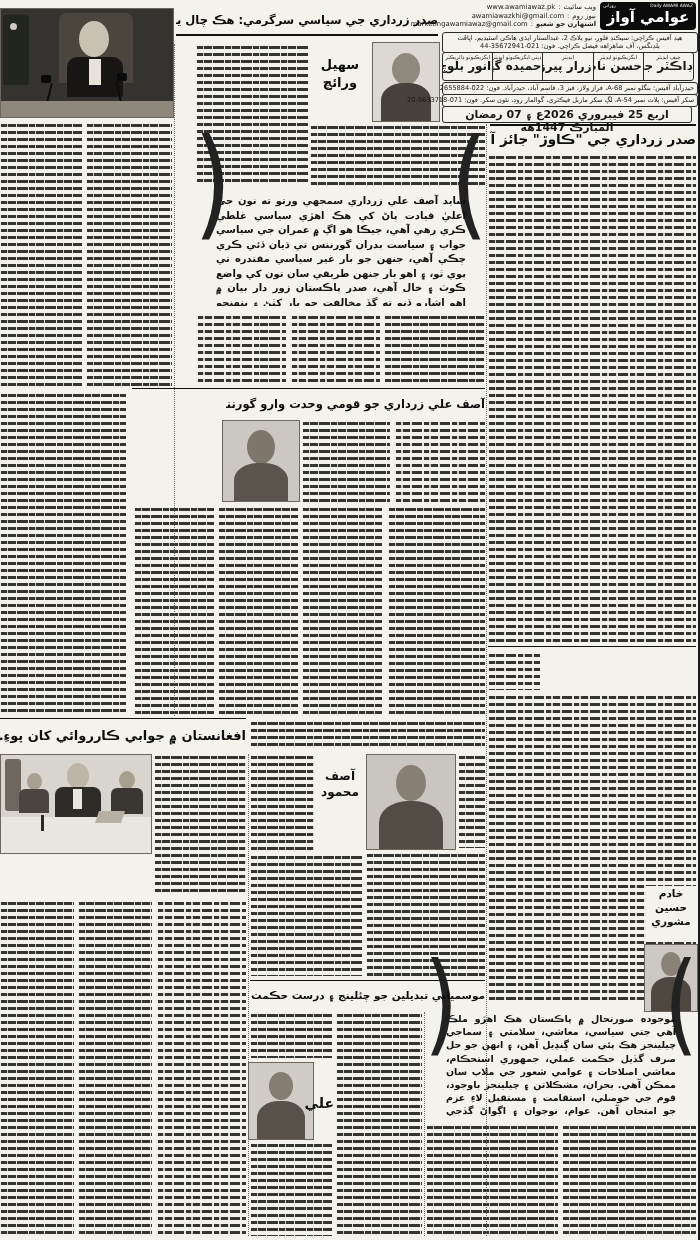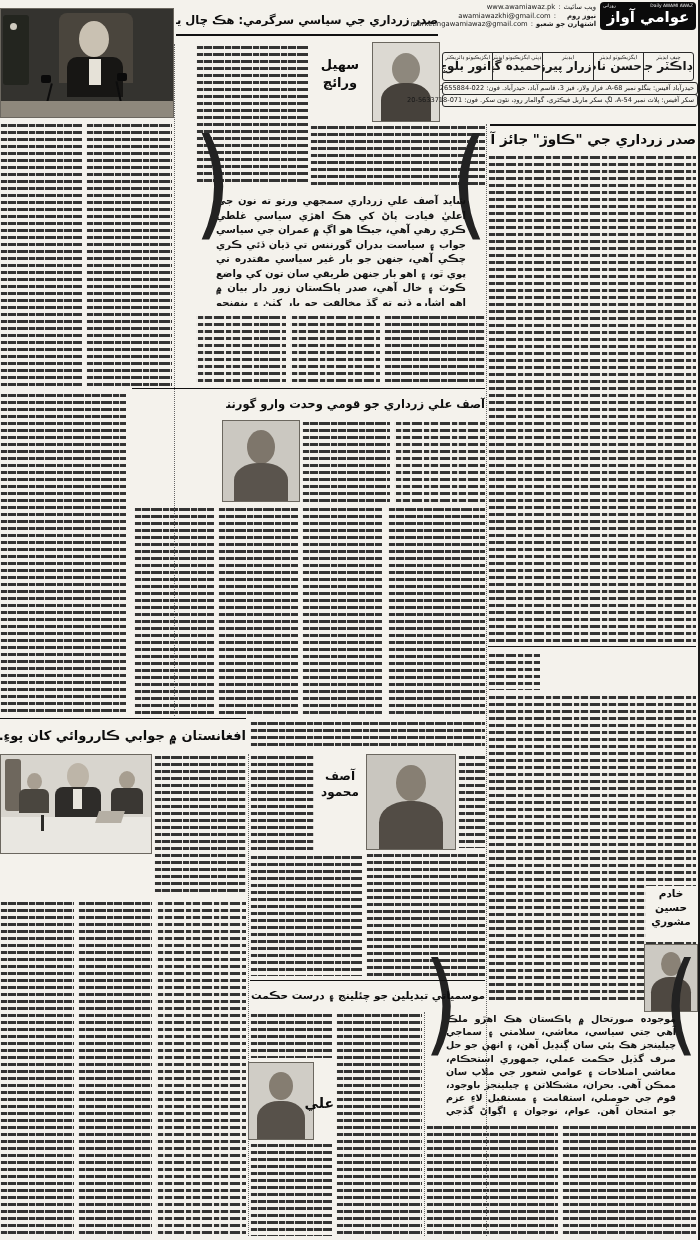--- a/index.html
+++ b/index.html
@@ -79,37 +79,38 @@
   <div class="tx" style="left:312px;top:124px;width:175px;height:62px;"></div>
 
   <div class="abs" style="left:444px;top:2px;width:254px;height:118px;">
     <div class="mast-row" style="left:4px;top:1px;width:150px;">
       <div class="contact-line">
           <span style="font-weight:normal;">ويب سائيٽ</span>
           <span>:</span>
           <span class="val">www.awamiawaz.pk</span>
         </div>
       <div class="contact-line">
-          <span style="font-weight:bold;margin-left:8px;">نيوز روم</span>
+          <span style="font-weight:normal;">نيوز روم</span>
           <span>:</span>
           <span class="val">awamiawazkhi@gmail.com</span>
         </div>
       <div class="contact-line">
           <span style="font-weight:bold;">اشتهارن جو شعبو</span>
           <span>:</span>
           <span class="val">marketingawamiawaz@gmail.com</span>
         </div>
     </div>
     <div class="logo" style="left:158px;top:0;width:96px;height:28px;">
       <div class="top">
           <span>Daily AWAMI AWAZ</span>
           <span>روزاني</span>
         </div>
       <div class="big">عوامي آواز</div>
     </div>
+    <div class="offbox box" style="left:0;top:30px;width:248px;height:17px;">هيڊ آفيس ڪراچي: سيڪنڊ فلور، نيو بلاڪ 2، عبدالستار ايڌي هاڪي اسٽيڊيم، اڀاڦت بلڊنگس، آف شاهراهه فيصل ڪراچي. فون: 021-35672941-44</div>
     <div class="abs box" style="left:0;top:50px;width:250px;height:27px;display:flex;direction:rtl;">
       <div class="edcell">
           <div class="t">چيف ايڊيٽر</div>
           <div class="n">ڊاڪٽر جبار خٽڪ</div>
         </div>
       <div class="edcell">
           <div class="t">ايگزيڪيوٽو ايڊيٽر</div>
           <div class="n">حسن ناصر</div>
         </div>
       <div class="edcell">
@@ -120,20 +121,21 @@
           <div class="t">ڊپٽي ايگزيڪيوٽو ايڊيٽر</div>
           <div class="n">حميده گهانگهرو</div>
         </div>
       <div class="edcell">
           <div class="t">ايگزيڪيوٽو ڊائريڪٽر</div>
           <div class="n">انور بلوچ</div>
         </div>
     </div>
     <div class="offbox box" style="left:0;top:80px;width:248px;height:9px;white-space:nowrap;">حيدرآباد آفيس: بنگلو نمبر A-68، فراز ولاز، فيز 3، قاسم آباد، حيدرآباد. فون: 022-2655884</div>
     <div class="offbox box" style="left:0;top:92px;width:248px;height:9px;white-space:nowrap;">سکر آفيس: پلاٽ نمبر A-54، لڳ سکر ماربل فيڪٽري، گوالمار روڊ، نئون سکر. فون: 071-5633718-20</div>
+    <div class="dateline box" style="left:0;top:104px;width:248px;height:14px;">اربع 25 فيبروري 2026ع ۽ 07 رمضان المبارڪ 1447هه</div>
   </div>
 
   <div class="tx" style="left:2px;top:122px;width:82px;height:266px;"></div>
   <div class="tx" style="left:88px;top:122px;width:86px;height:266px;"></div>
   <div class="tx" style="left:2px;top:392px;width:126px;height:324px;"></div>
 
   <div class="pq pq1" style="left:198px;top:190px;width:290px;height:120px;">
     <div class="inner">شايد آصف علي زرداري سمجهي ورتو ته نون جي اعليٰ قيادت پاڻ کي هڪ اهڙي سياسي غلطي ڪري رهي آهي، جيڪا هو اڳ ۾ عمران جي سياسي جواب ۽ سياست بدران گورننس تي ڌيان ڏئي ڪري چڪي آهي، جنهن جو بار غير سياسي مقتدره تي پوي ٿو، ۽ اهو بار جنهن طريقي سان تون کي واضع ڪوٽ ۽ خال آهي، صدر پاڪستان زور دار بيان ۾ اهو اشارو ڏنو ته گڏ مخالفت جو بار کٽڻ ۽ پنهنجو ڪلهو پيش ڪرڻ جو حوصلو رکون ٿا</div>
   </div>
   <div class="tx" style="left:198px;top:314px;width:90px;height:70px;"></div>

